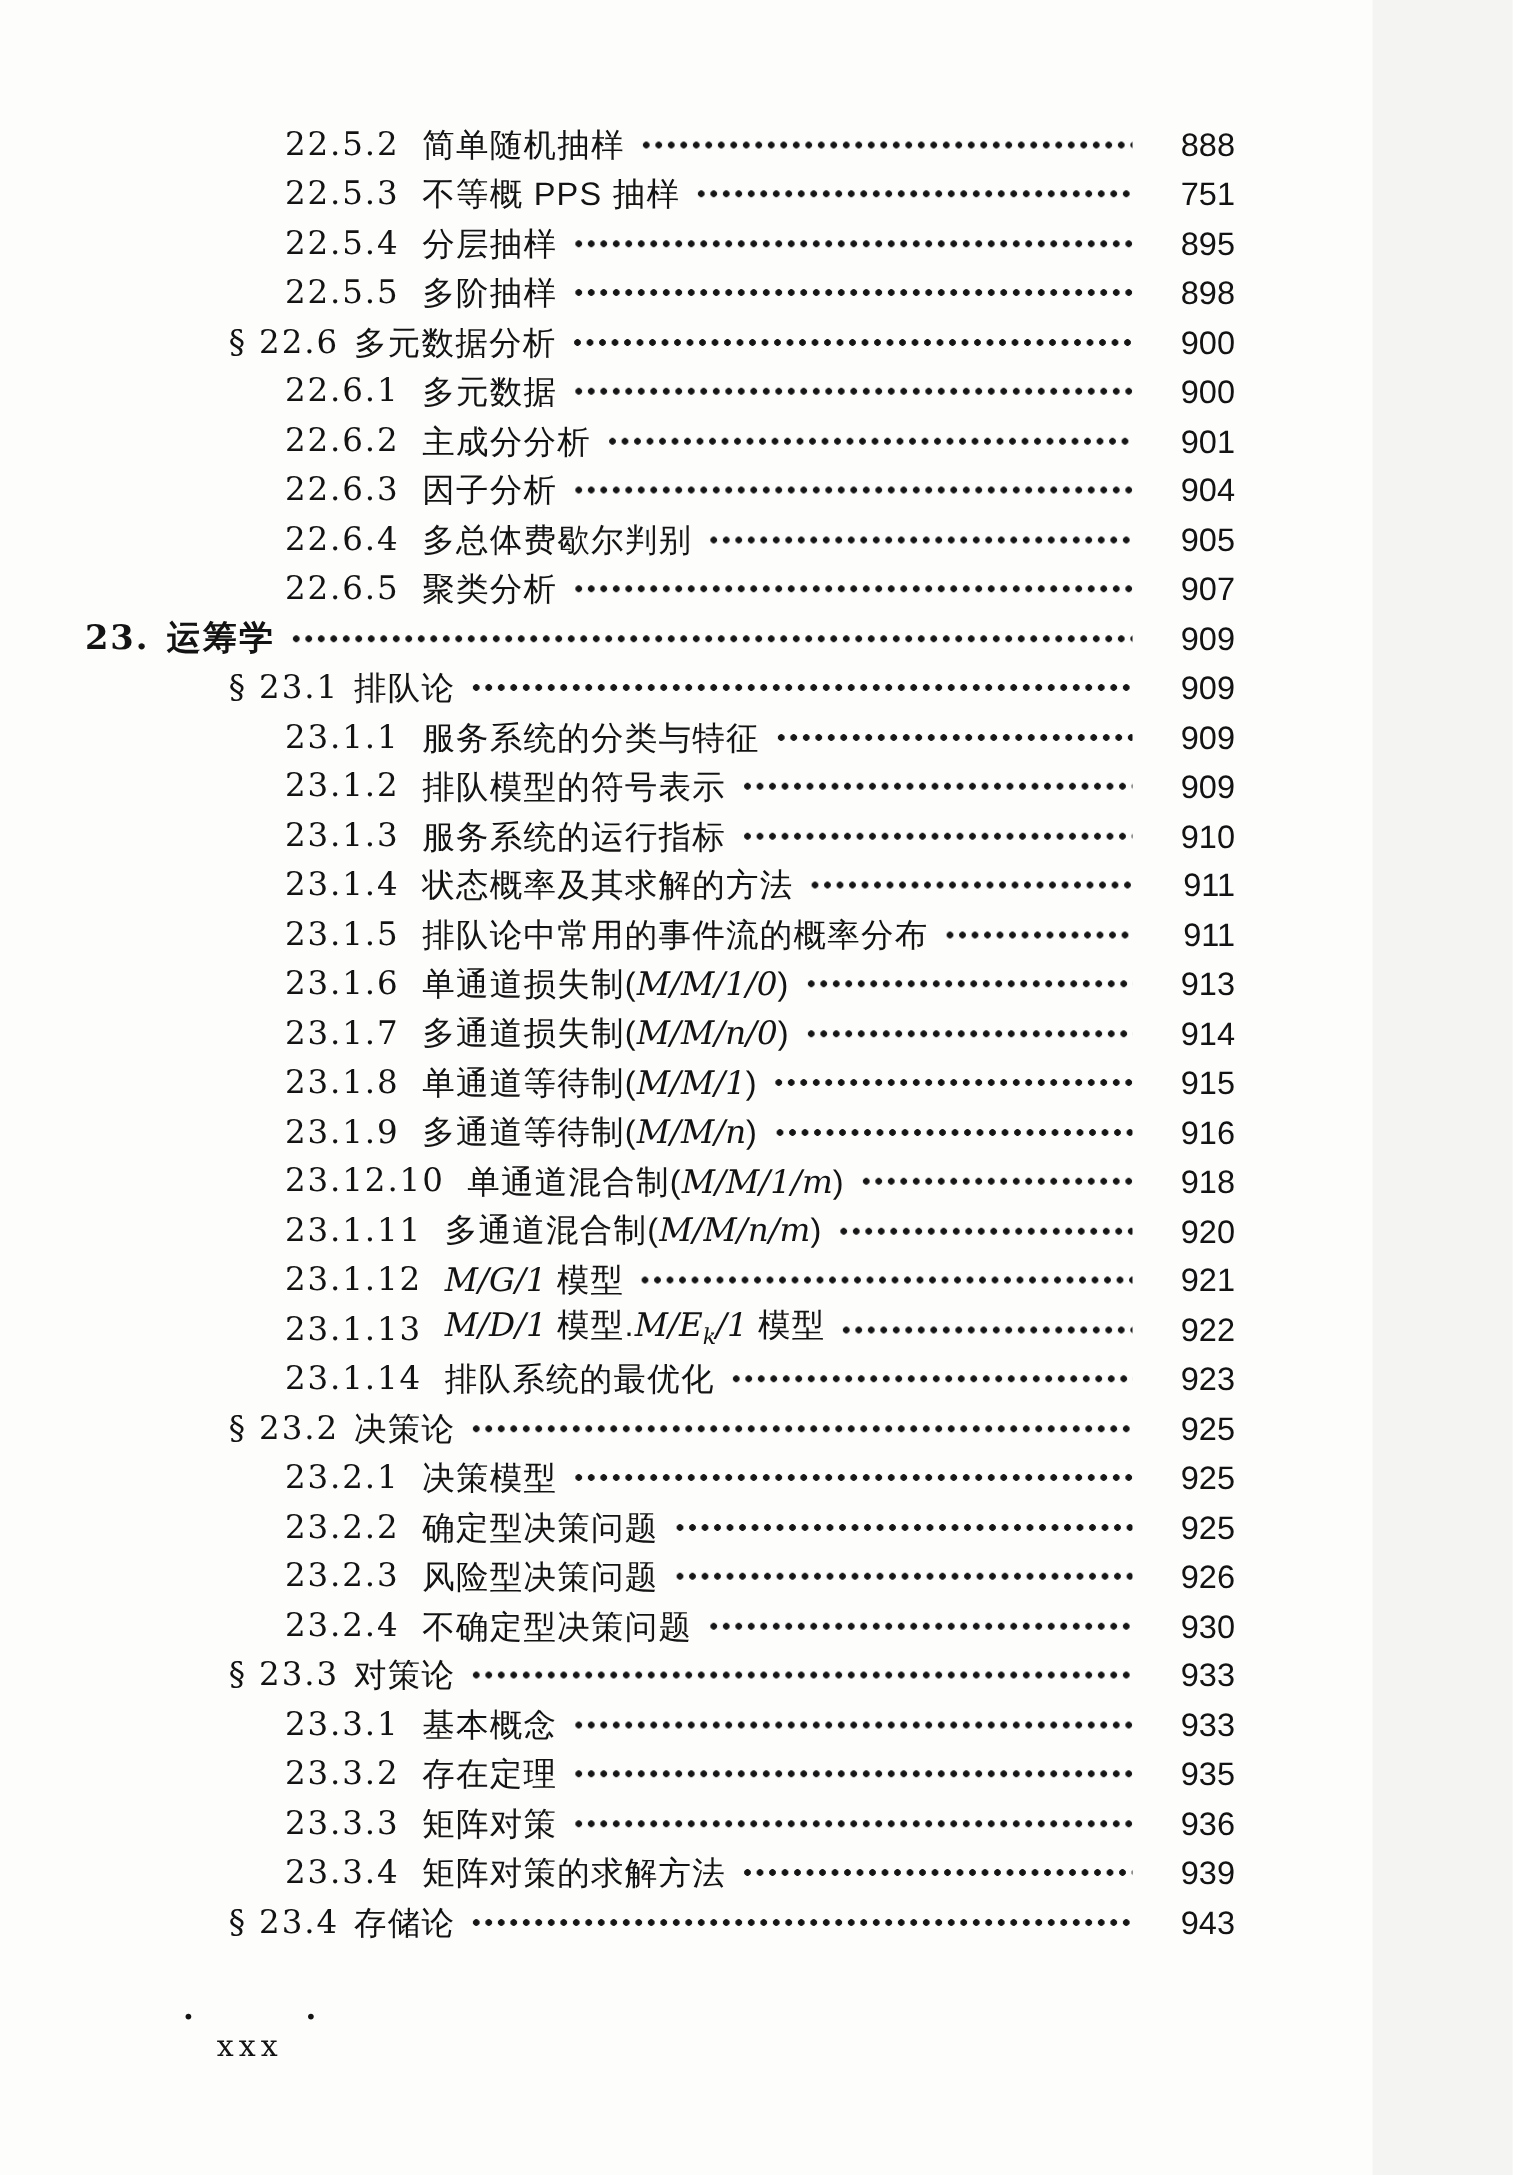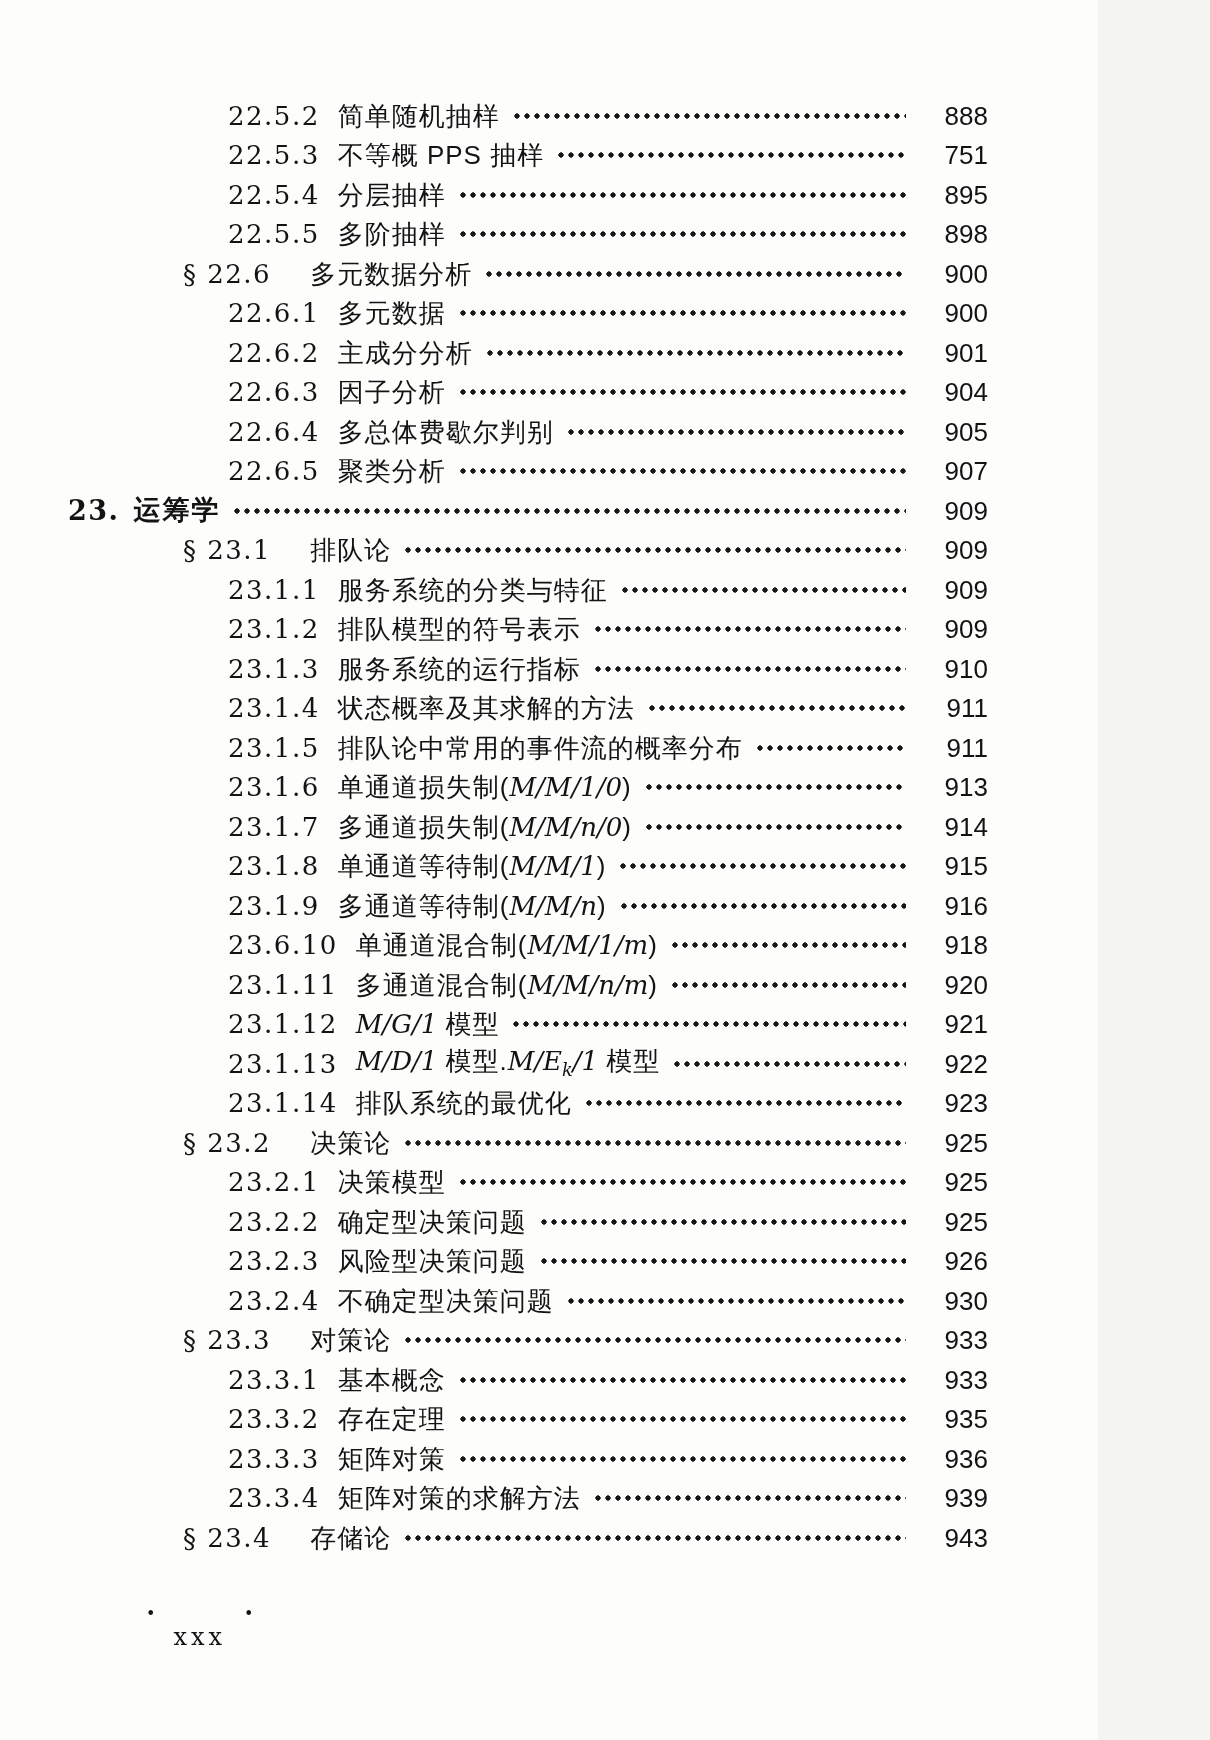--- a/index.html
+++ b/index.html
@@ -30,21 +30,21 @@
   }
   .row.lv0 { padding-left: 68px; font-weight: bold; font-size: 27px; }
   .row.lv1 { padding-left: 183px; }
   .row.lv2 { padding-left: 228px; }
   .num {
     font-family: "DejaVu Serif", serif;
     letter-spacing: 1.5px;
     margin-right: 18px;
   }
   .lv0 .num { margin-right: 14px; }
-  .lv1 .num { margin-right: 39px; }
+  .lv1 .num { margin-right: 12px; }
   .title {
     font-family: "Liberation Sans", "DejaVu Sans", sans-serif;
     letter-spacing: 1px;
   }
   .lv0 .title { letter-spacing: 2px; }
   .math {
     font-family: "DejaVu Serif", serif;
     font-style: italic;
     letter-spacing: 0;
   }
@@ -209,21 +209,21 @@
         <span class="leader"></span>
         <span class="pg">915</span>
       </div>
       <div class="row lv2">
         <span class="num">23.1.9</span>
         <span class="title"><span>多通道等待制(</span><span class="math">M/M/n</span><span>)</span></span>
         <span class="leader"></span>
         <span class="pg">916</span>
       </div>
       <div class="row lv2">
-        <span class="num">23.6.10</span>
+        <span class="num">23.12.10</span>
         <span class="title"><span>单通道混合制(</span><span class="math">M/M/1/m</span><span>)</span></span>
         <span class="leader"></span>
         <span class="pg">918</span>
       </div>
       <div class="row lv2">
         <span class="num">23.1.11</span>
         <span class="title"><span>多通道混合制(</span><span class="math">M/M/n/m</span><span>)</span></span>
         <span class="leader"></span>
         <span class="pg">920</span>
       </div>

